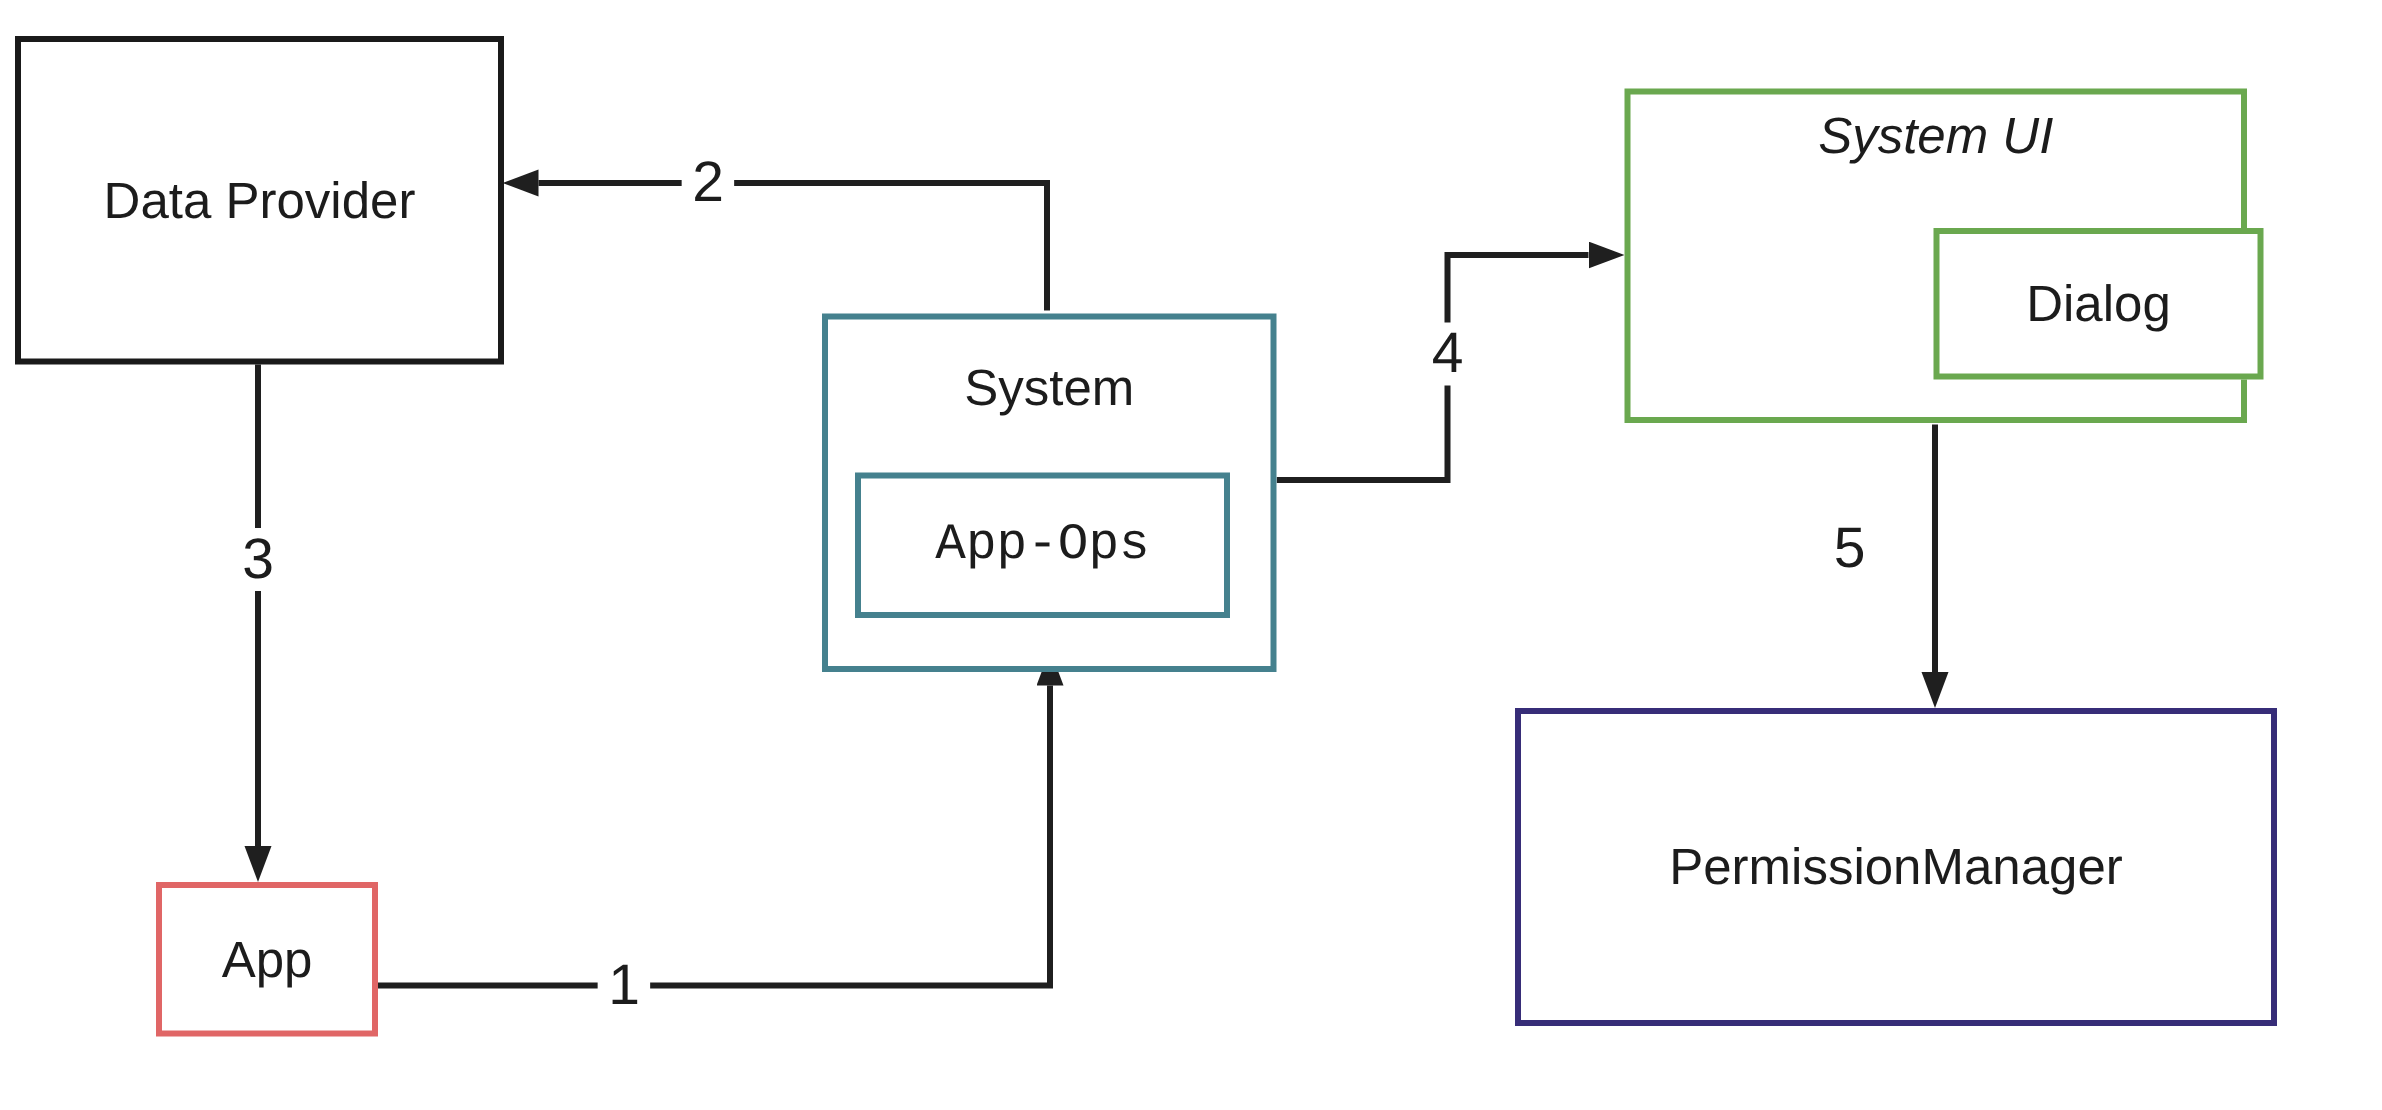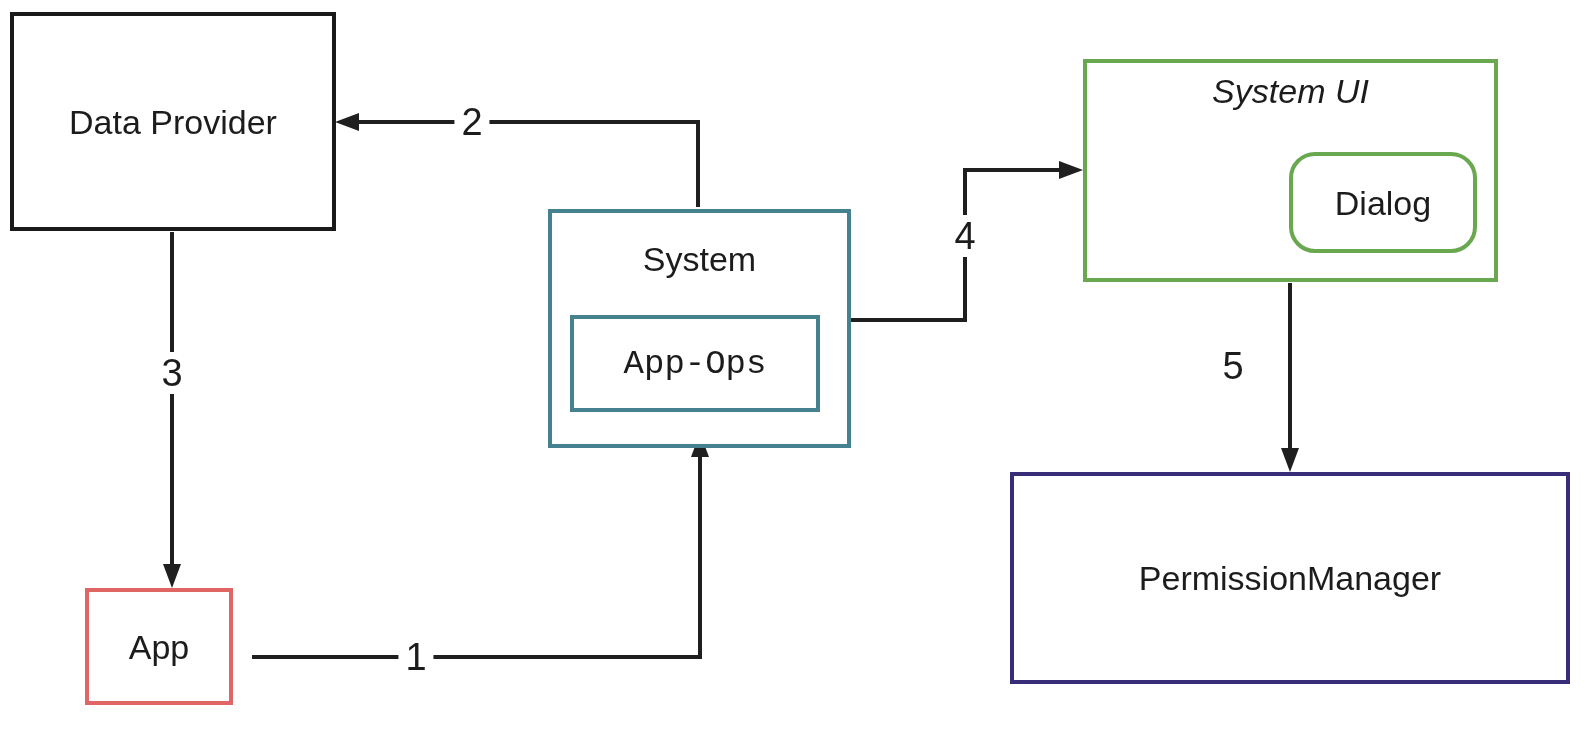--- a/index.html
+++ b/index.html
@@ -29,27 +29,27 @@
     align-items: center;
     justify-content: center;
   }
   
   .b-black  { border: 4px solid #1a1a1a; }
   .b-red    { border: 4px solid #e06666; }
   .b-teal   { border: 4px solid #45818e; }
   .b-green  { border: 4px solid #6aa84f; }
   .b-indigo { border: 4px solid #372d78; }
 
-  #data-provider      { left: 10px;   top: 12px;  width: 326px; height: 219px; }
-  #app-box            { left: 85px;  top: 588px; width: 148px; height: 117px; }
+  #data-provider      { left: 10px;   top: 24px;  width: 326px; height: 219px; }
+  #app-box            { left: 104px;  top: 588px; width: 148px; height: 103px; }
   #system-box         { left: 548px;  top: 209px; width: 303px; height: 239px; }
   #app-ops-box        { left: 18px;   top: 102px; width: 250px; height: 97px; font-family: Liberation Mono, monospace;  }
   #system-ui-box      { left: 1083px; top: 59px;  width: 415px; height: 223px; }
-  #dialog-box         { left: 202px;  top: 89px;  width: 188px; height: 101px; border-radius: 26px; }
-  #permission-manager { left: 1010px; top: 472px; width: 560px; height: 212px; }
+  #dialog-box         { left: 202px;  top: 89px;  width: 220px; height: 101px; }
+  #permission-manager { left: 1010px; top: 472px; width: 508px; height: 212px; }
 
   #system-box .title    { padding-top: 26px; }
   #system-ui-box .title { padding-top: 8px; font-style: italic; }
 
   #arrow-layer {
     position: absolute;
     left: 0; top: 0;
     width: 1588px; height: 740px;
   }
   .edge-label {

